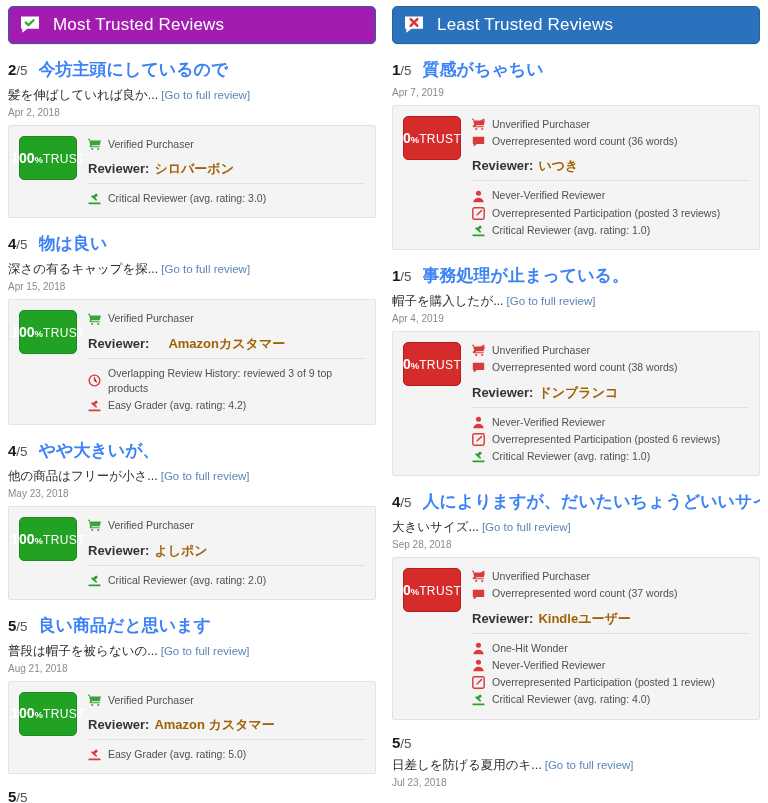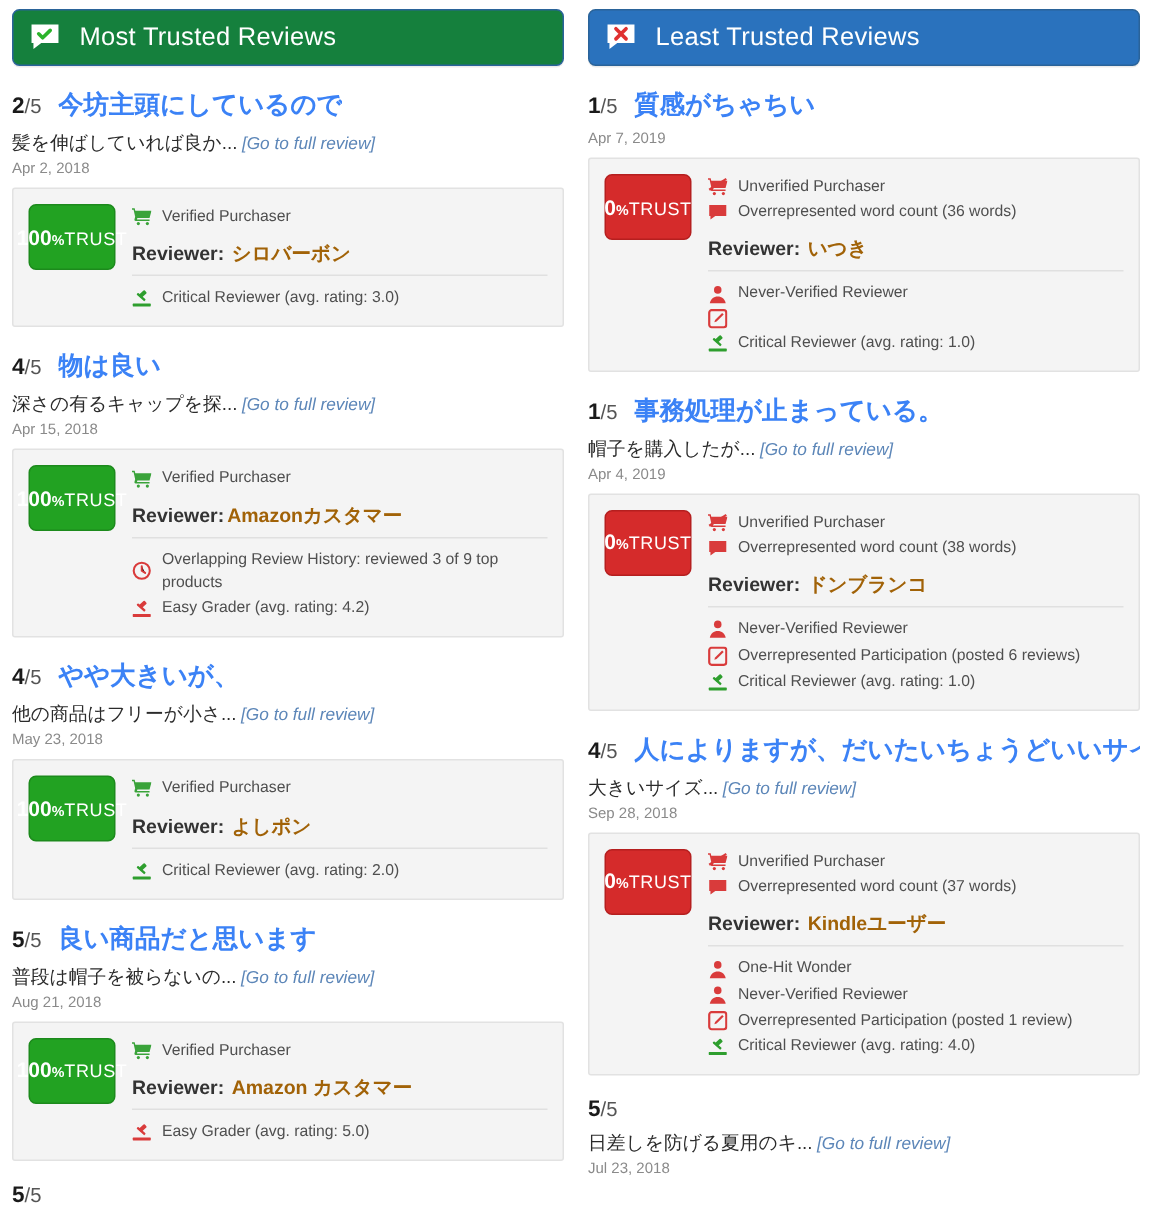--- a/index.html
+++ b/index.html
@@ -76,21 +76,20 @@
   }
   .snippet-line {
     font-size: 12.5px;
     color: #2b2b2b;
     margin-bottom: 3px;
     white-space: nowrap;
     overflow: hidden;
   }
   .snippet-line .go-link {
     color: #5c86b8;
-    font-style: italic;
     font-size: 11.5px;
     margin-left: 3px;
     text-decoration: none;
   }
   .review-date {
     font-size: 10px;
     color: #8a8a8a;
     margin-bottom: 7px;
   }
 
@@ -152,21 +151,21 @@
   }
   .flag-list { padding-top: 2px; }
   svg { display: block; }
 </style>
 </head>
 <body>
 
 <div class="page">
 
 <div class="column">
-      <div class="panel-header" style="background: #15803d;">
+      <div class="panel-header" style="background: #a21caf;">
         <span class="hdr-icon">
           <svg width="22" height="22" viewBox="0 0 24 24">
             <path fill="#ffffff" d="M2.2 2.6h19.6v13.4H9.3L3.6 20.4v-4.4H2.2z"></path>
             <path stroke="#2bb32b" stroke-width="2.6" fill="none" stroke-linecap="round" stroke-linejoin="round" d="M7.4 9.3l2.9 2.9 5.5-5.4"></path>
           </svg>
         </span>
         <span class="hdr-title">Most Trusted Reviews</span>
       </div>
       <div class="review">
         <div class="review-head">
@@ -225,21 +224,21 @@
             <div class="flag-row">
               <span class="ico">
                 <svg width="13" height="13" viewBox="0 0 16 16">
                   <path fill="#3aa33a" d="M0 1h2.2l.5 2H16l-1.6 6H4.4l-.3 1.2h10.3v1.2H3a1 1 0 0 1-1-1.2L2.6 8 1.3 2.2H0z"></path>
                   <circle fill="#3aa33a" cx="5.2" cy="13.6" r="1.3"></circle>
                   <circle fill="#3aa33a" cx="12.6" cy="13.6" r="1.3"></circle>
                 </svg>
               </span>
               <span>Verified Purchaser</span>
             </div>
-            <div class="reviewer-line"><span>Reviewer:</span><a class="rv-name" href="#" style="text-decoration: none; margin-left: 2px;">Amazonカスタマー</a></div>
+            <div class="reviewer-line"><span>Reviewer:</span><a class="rv-name" href="#" style="text-decoration: none; margin-left: 19px;">Amazonカスタマー</a></div>
             <div class="flag-list">
               <div class="flag-row">
                 <span class="ico">
                   <svg width="13" height="13" viewBox="0 0 16 16">
                     <circle cx="8" cy="8" r="6.6" fill="none" stroke="#d93b3b" stroke-width="1.7"></circle>
                     <path stroke="#d93b3b" stroke-width="1.6" stroke-linecap="round" d="M8 4.2V8l2.8 1.8"></path>
                   </svg>
                 </span>
                 <span>Overlapping Review History: reviewed 3 of 9 top products</span>
               </div>
@@ -400,20 +399,21 @@
                 </span>
                 <span>Never-Verified Reviewer</span>
               </div>
               <div class="flag-row">
                 <span class="ico">
                   <svg width="13" height="13" viewBox="0 0 16 16">
                     <rect x="1" y="1" width="14" height="14" rx="2" fill="none" stroke="#d93b3b" stroke-width="1.8"></rect>
                     <path fill="#d93b3b" d="M11.6 3.2 12.9 4.5 7.1 10.3l-1.9.6.6-1.9z"></path>
                   </svg>
                 </span>
+                <span>Overrepresented Participation (posted 3 reviews)</span>
               </div>
               <div class="flag-row">
                 <span class="ico">
                   <svg width="13" height="13" viewBox="0 0 16 16">
                     <g fill="#2e9e2e">
                       <rect x="0.6" y="12.8" width="14.8" height="2.3" rx="0.5"></rect>
                       <rect x="5.6" y="3.2" width="6.4" height="3.4" rx="0.8" transform="rotate(-42 8.8 4.9)"></rect>
                       <rect x="3.2" y="6.4" width="8.6" height="2" rx="0.7" transform="rotate(42 7.5 7.4)"></rect>
                     </g>
                   </svg>

